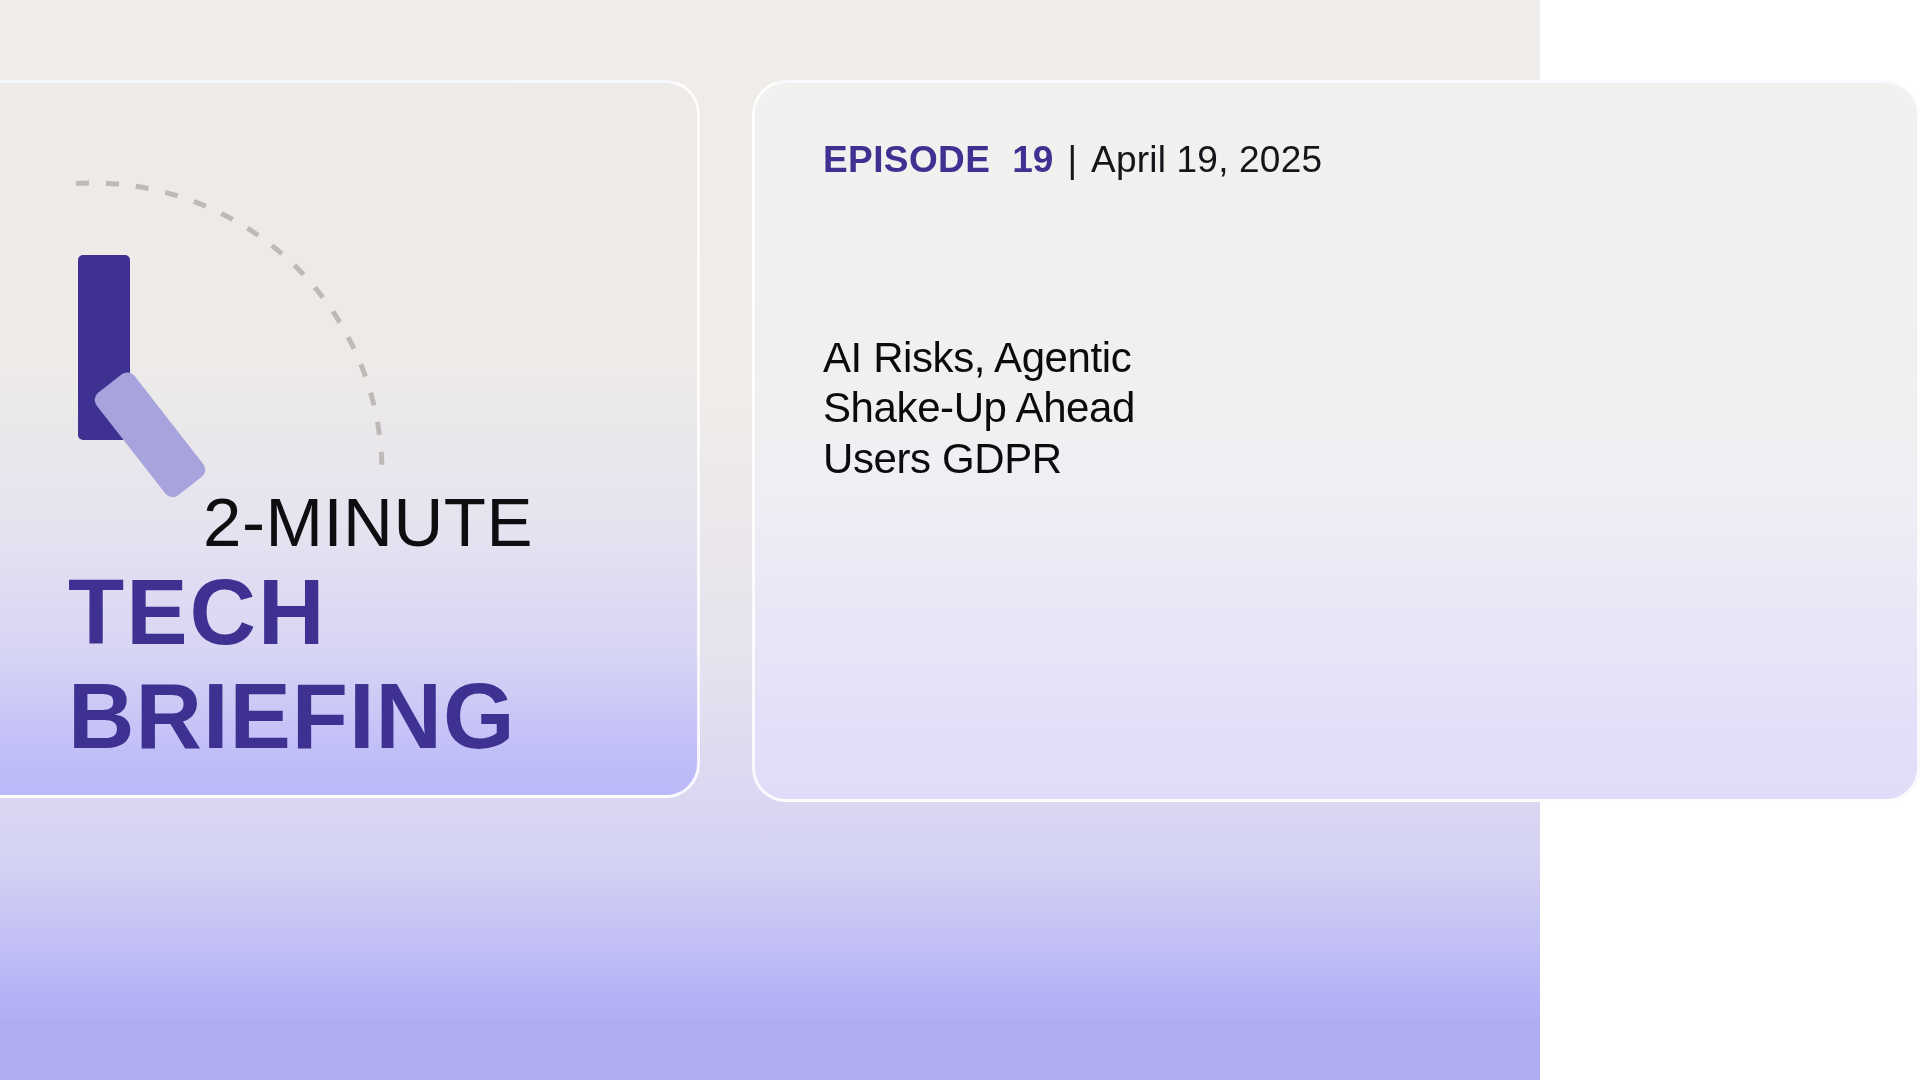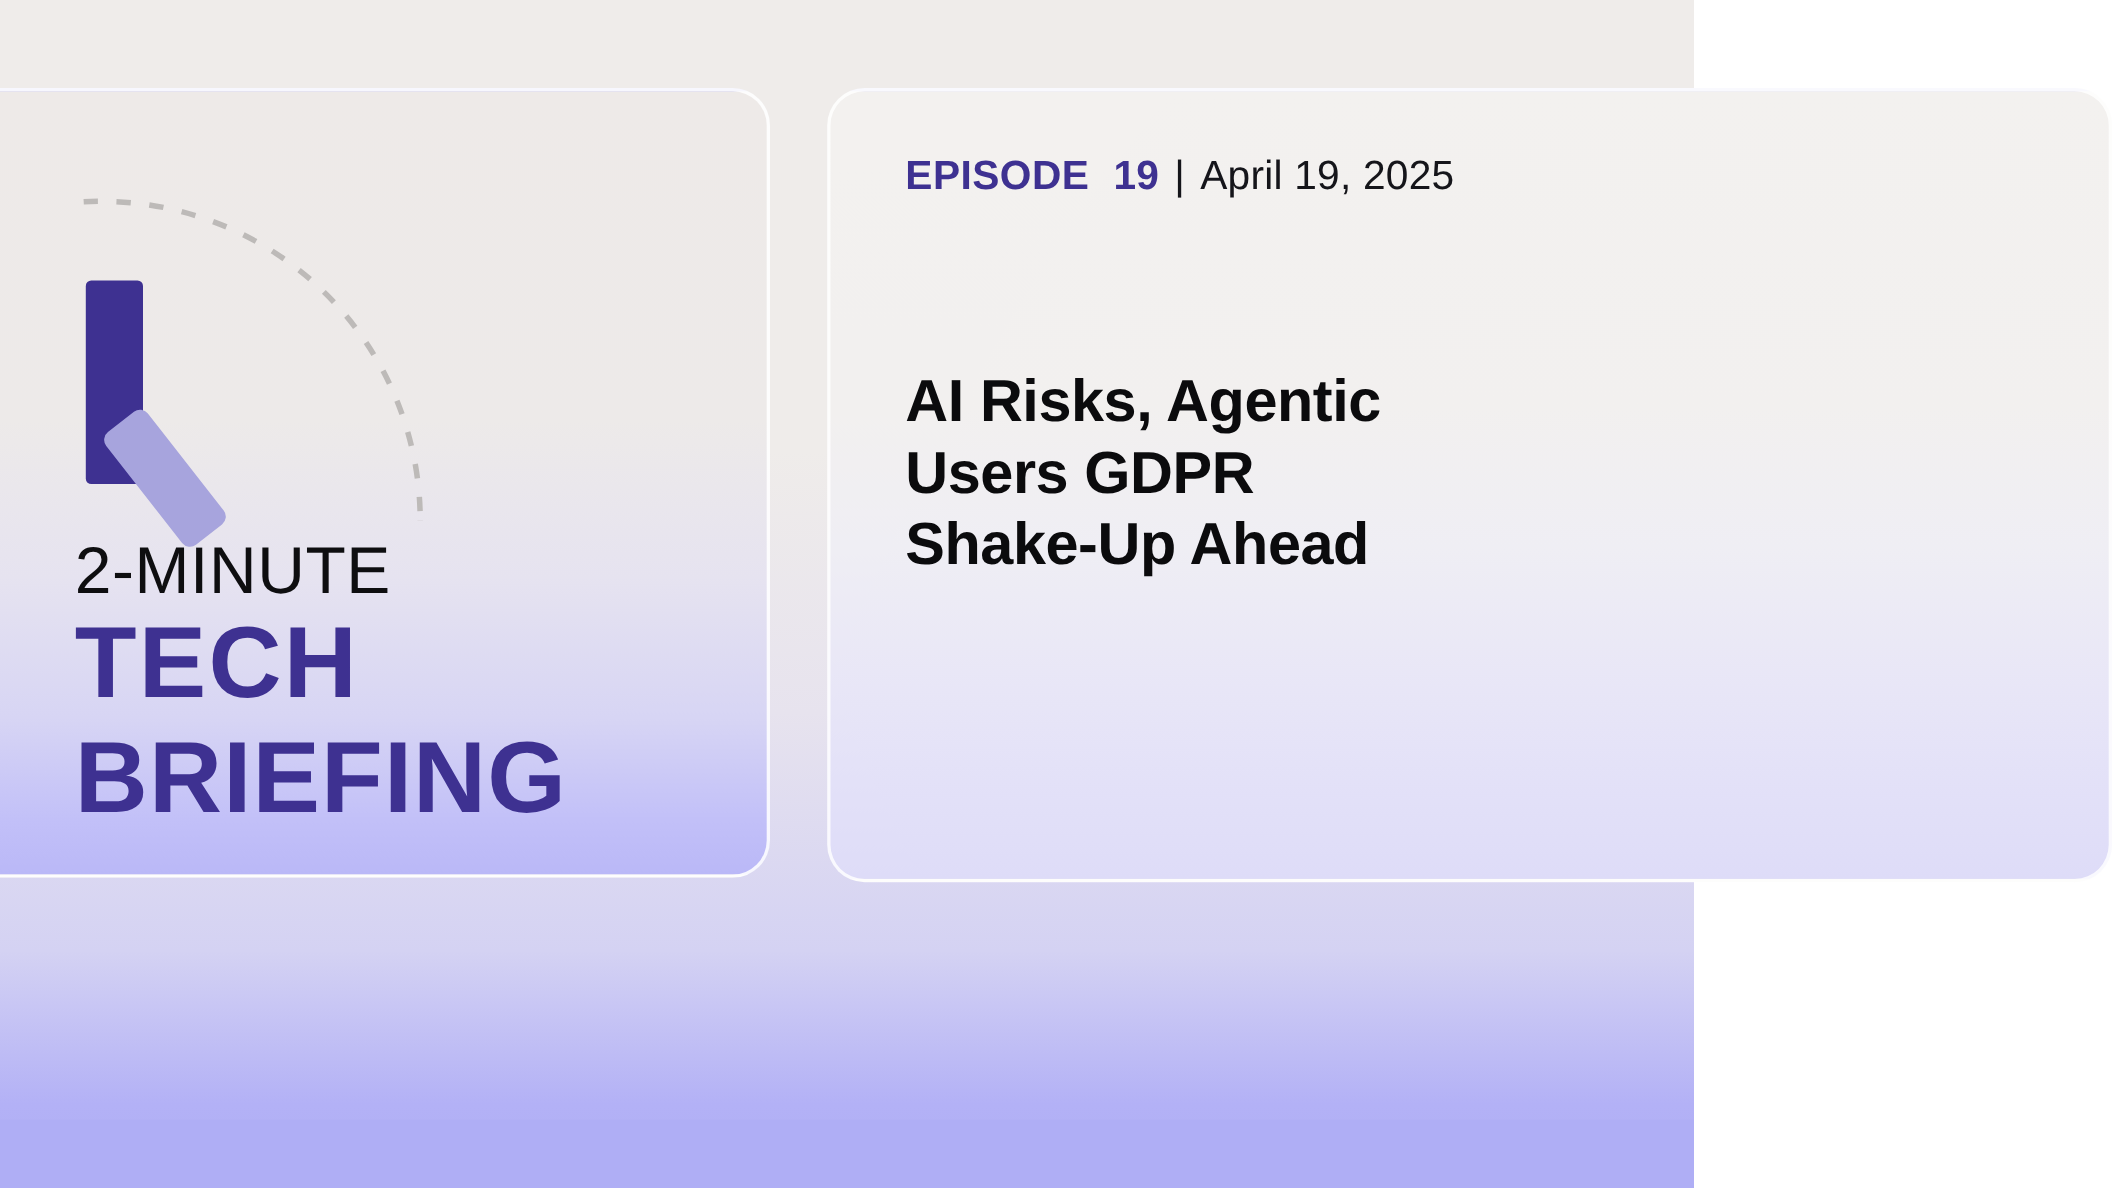--- a/index.html
+++ b/index.html
@@ -79,26 +79,27 @@
     stroke-width:5;
     stroke-linecap:butt;
     stroke-dasharray:13 17;
   }
 
   
   .wordmark{
     position:absolute; left:128px; top:405px; width:600px;
   }
   .wm-line1{
-    font-size:60px;
+    font-size:69px;
     font-weight:300;
     letter-spacing:0.5px;
     color:#0e0e10;
     line-height:1.02;
     white-space:nowrap;
+    text-align:center;
   }
   .wm-line2, .wm-line3{
     font-weight:800;
     color:#3e3191;
     line-height:1.0;
     white-space:nowrap;
   }
   .wm-line2{ font-size:92px; letter-spacing:2px; margin-top:8px;}
   .wm-line3{ font-size:92px; letter-spacing:1px; margin-top:12px;}
 
@@ -137,22 +138,22 @@
     margin:0 14px;
   }
   .eyebrow .ep-date{
     font-size:37px; font-weight:400; color:#15151a;
     letter-spacing:0.2px;
   }
 
   .headline{
     position:absolute; left:68px; top:250px;
     width:1010px;
-    font-size:54px;
-    font-weight:700;
+    font-size:42px;
+    font-weight:400;
     line-height:1.20;
     letter-spacing:-0.4px;
     color:#0b0b0d;
   }
   .headline .hl{ display:block; white-space:nowrap; }
 </style>
 </head>
 <body>
 
 <div id="canvas">
@@ -183,19 +184,19 @@
 
     <div class="eyebrow">
       <span class="ep-label">EPISODE</span>
       <span class="ep-num">19</span>
       <span class="ep-sep">|</span>
       <span class="ep-date">April 19, 2025</span>
     </div>
 
     <div class="headline">
       <span class="hl">AI Risks, Agentic</span>
+      <span class="hl">Shake-Up Ahead</span>
       <span class="hl">Users GDPR</span>
-      <span class="hl">Shake-Up Ahead</span>
     </div>
 
   </div>
 
 </div>
 
 </body></html>

